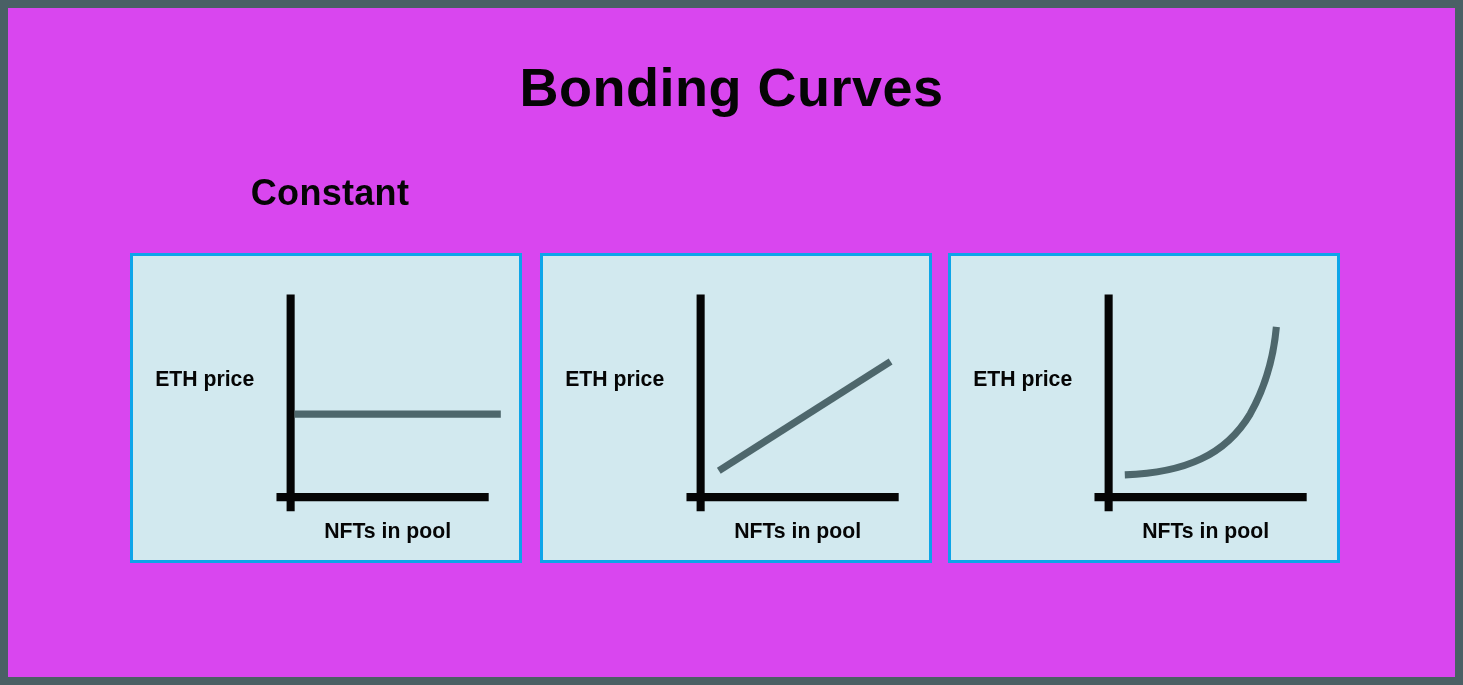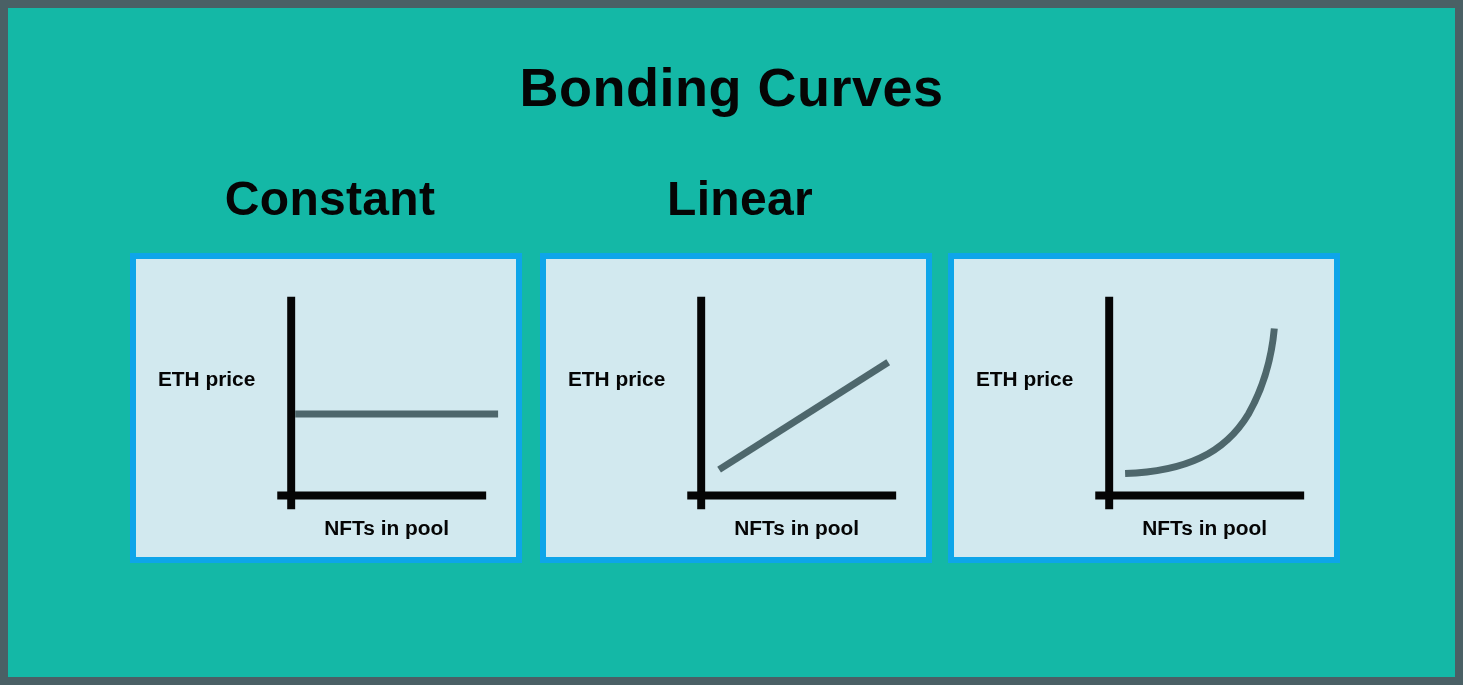--- a/index.html
+++ b/index.html
@@ -13,55 +13,55 @@
     background: #e1f2f0;
     font-family: "Liberation Sans", sans-serif;
     overflow: hidden;
   }
   #page {
     position: relative;
     width: 1463px;
     height: 685px;
     box-sizing: border-box;
     border: 8px solid #4a6065;
-    background: #14b8a6;
+    background: #d946ef;
   }
   #page-title {
     position: absolute;
     left: 0;
     top: 52px;
     width: 100%;
     text-align: center;
     font-size: 54px;
     font-weight: bold;
     letter-spacing: 0.5px;
     color: #050505;
     line-height: 1;
   }
   .panel-heading {
     position: absolute;
     top: 167px;
     text-align: center;
-    font-size: 48px;
+    font-size: 36px;
     font-weight: bold;
     letter-spacing: 0.3px;
     color: #050505;
     line-height: 1;
   }
   #heading-0 { left: 122px;  width: 400px; }
   #heading-1 { left: 532px;  width: 400px; }
   #heading-2 { left: 940px;  width: 400px; }
 
   .panel {
     position: absolute;
     top: 245px;
     width: 392px;
     height: 310px;
     box-sizing: border-box;
-    border: 6px solid #0ea5e9;
+    border: 3px solid #0ea5e9;
     background: #d2e9ef;
   }
   #panel-0 { left: 122px; }
   #panel-1 { left: 532px; }
   #panel-2 { left: 940px; }
 
   .panel svg {
     display: block;
     width: 100%;
     height: 100%;
@@ -97,21 +97,20 @@
   <div class="panel" id="panel-0">
     <svg viewBox="0 0 382 300" preserveAspectRatio="none">
       <line class="axis-line" x1="156" y1="38" x2="156" y2="252"></line>
       <line class="axis-line" x1="142" y1="238" x2="352" y2="238"></line>
       <line class="curve-line" x1="160" y1="156" x2="364" y2="156"></line>
       <text class="axis-caption caption-y" x="22" y="128">ETH price</text>
       <text class="axis-caption caption-x" x="252" y="278">NFTs in pool</text>
     </svg>
   </div>
 
-  <div class="panel-heading" id="heading-1">Linear</div>
   <div class="panel" id="panel-1">
     <svg viewBox="0 0 382 300" preserveAspectRatio="none">
       <line class="axis-line" x1="156" y1="38" x2="156" y2="252"></line>
       <line class="axis-line" x1="142" y1="238" x2="352" y2="238"></line>
       <line class="curve-line" x1="174" y1="212" x2="344" y2="104"></line>
       <text class="axis-caption caption-y" x="22" y="128">ETH price</text>
       <text class="axis-caption caption-x" x="252" y="278">NFTs in pool</text>
     </svg>
   </div>
 

